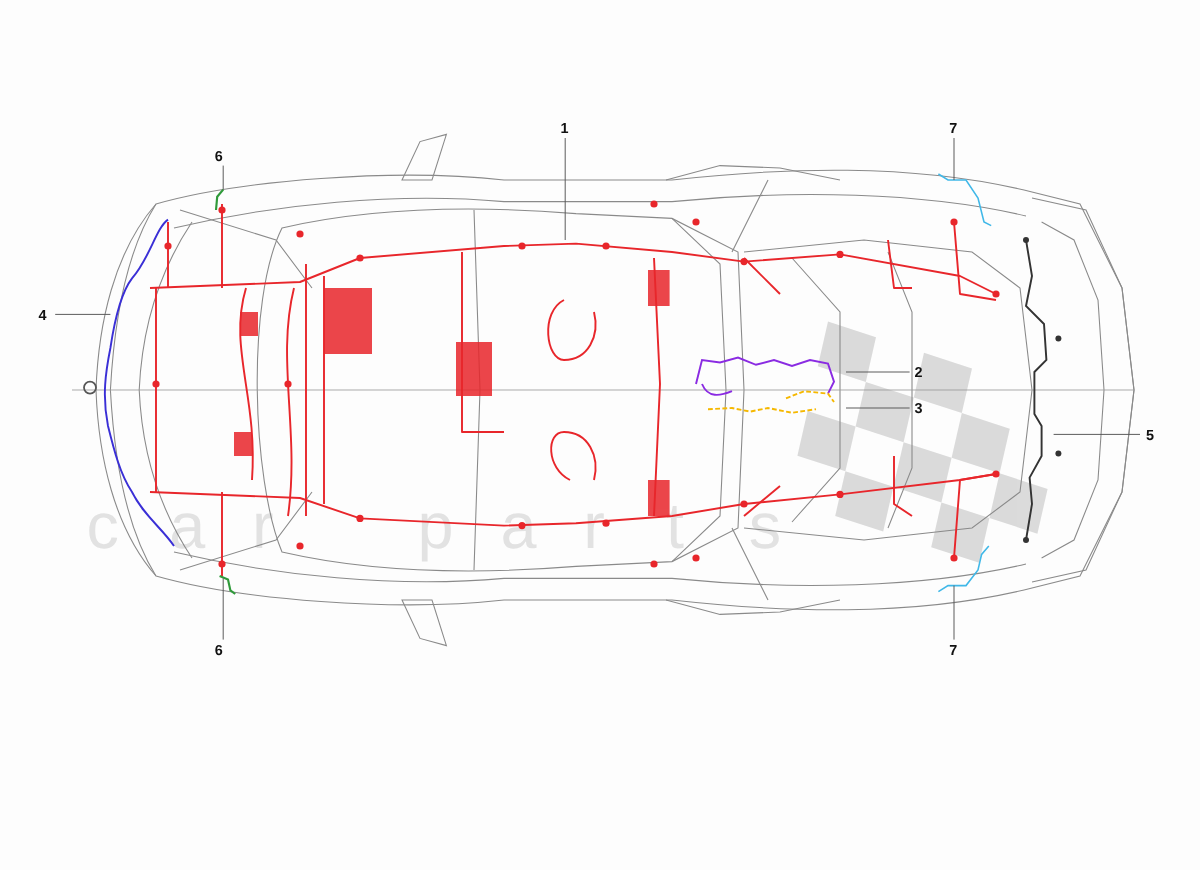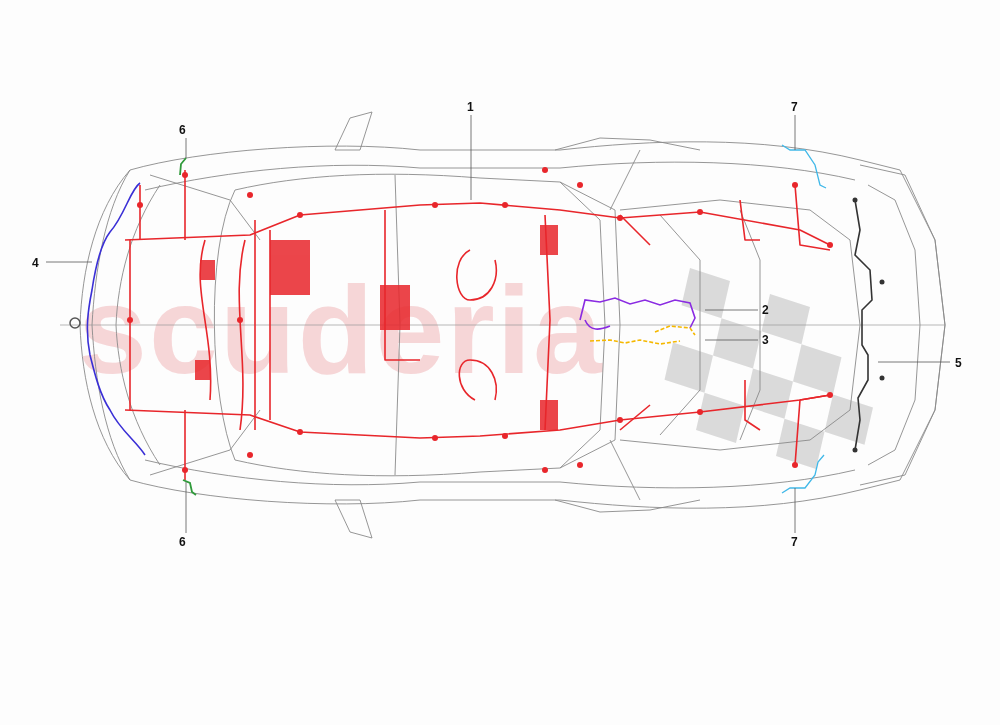--- a/index.html
+++ b/index.html
@@ -22,21 +22,23 @@
       <rect x="40" y="40" width="40" height="40"></rect>
       <rect x="120" y="40" width="40" height="40"></rect>
       <rect x="0" y="80" width="40" height="40"></rect>
       <rect x="80" y="80" width="40" height="40"></rect>
       <rect x="40" y="120" width="40" height="40"></rect>
       <rect x="120" y="120" width="40" height="40"></rect>
       <rect x="160" y="80" width="40" height="40"></rect>
     </g>
   </svg>
 
-  <div class="wm-main">scuderia</div>
+  <div class="wm-sub">
+    <span>c</span><span>a</span><span>r</span><span></span><span>p</span><span>a</span><span>r</span><span>t</span><span>s</span>
+  </div>
 
   <svg width="1000" height="725">
     <g fill="none" stroke="#8a8a8a" stroke-width="0.9">
 
       <path d="M130,170 C200,150 330,140 420,150 L560,150 C650,140 760,135 860,160 L900,170 L935,240 L945,325 L935,410 L900,480 L860,490 C760,515 650,510 560,500 L420,500 C330,510 200,500 130,480 C95,440 82,380 80,325 C82,270 95,210 130,170 Z"></path>
 
       <path d="M145,190 C230,170 330,160 420,168 L560,168 C660,158 770,160 855,180"></path>
       <path d="M145,460 C230,480 330,490 420,482 L560,482 C660,492 770,490 855,470"></path>
 
       <path d="M235,190 C300,175 380,170 480,178 L560,182 L615,210 L620,325 L615,440 L560,468 L480,472 C380,480 300,475 235,460 C210,400 205,250 235,190 Z"></path>

